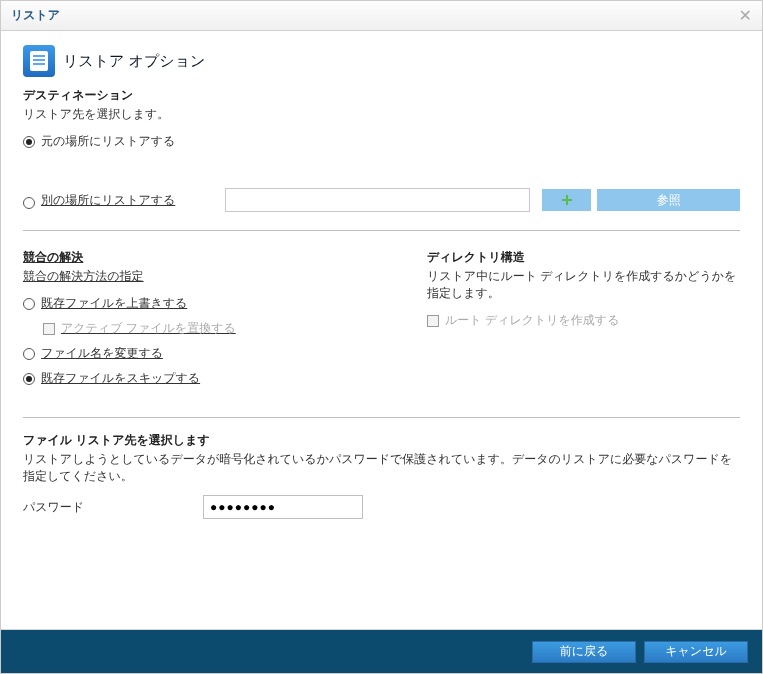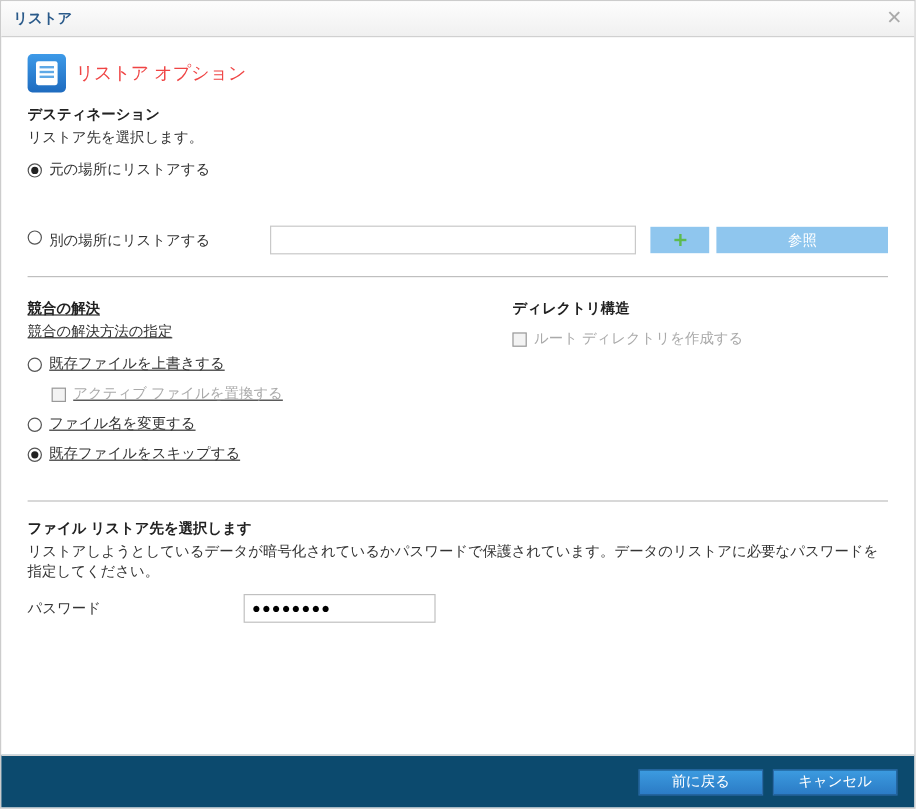--- a/index.html
+++ b/index.html
@@ -66,21 +66,21 @@
     position: absolute;
     top: 4px;
     left: 3px;
     right: 3px;
     height: 2px;
     background: #5fa9e6;
     box-shadow: 0 4px 0 #5fa9e6, 0 8px 0 #5fa9e6;
   }
   .section-title {
     font-size: 15px;
-    color: #ef4444;
+    color: #0f172a;
   }
   .sub-heading {
     font-weight: bold;
     font-size: 12px;
     color: #222;
     margin-top: 4px;
   }
   .sub-desc {
     font-size: 12px;
     color: #333;
@@ -120,23 +120,24 @@
   .disabled-text { color: #aaa; }
   .alt-dest-row {
     display: flex;
     align-items: center;
     gap: 0;
     margin-top: 38px;
     margin-bottom: 18px;
   }
   .alt-dest-radio-wrap {
     display: flex;
-    align-items: flex-start;
+    align-items: flex-end;
     gap: 6px;
     width: 204px;
+    text-decoration: underline;
   }
   .path-input {
     width: 308px;
     height: 24px;
     border: 1px solid #c9c9c9;
     background: #fff;
     padding: 0 5px;
     font-size: 12px;
   }
   .btn-disabled {
@@ -274,20 +275,21 @@
       </div>
 
       <div class="radio-row">
         <span class="radio-outer checked"></span>
         <span>既存ファイルをスキップする</span>
       </div>
     </div>
 
     <div class="col-right">
       <div class="sub-heading">ディレクトリ構造</div>
+      <div class="sub-desc">リストア中にルート ディレクトリを作成するかどうかを指定します。</div>
 
       <div class="radio-row">
         <span class="checkbox-outer"></span>
         <span class="disabled-text">ルート ディレクトリを作成する</span>
       </div>
     </div>
   </div>
 
   <hr class="hr" style="margin-top:22px;">
 

